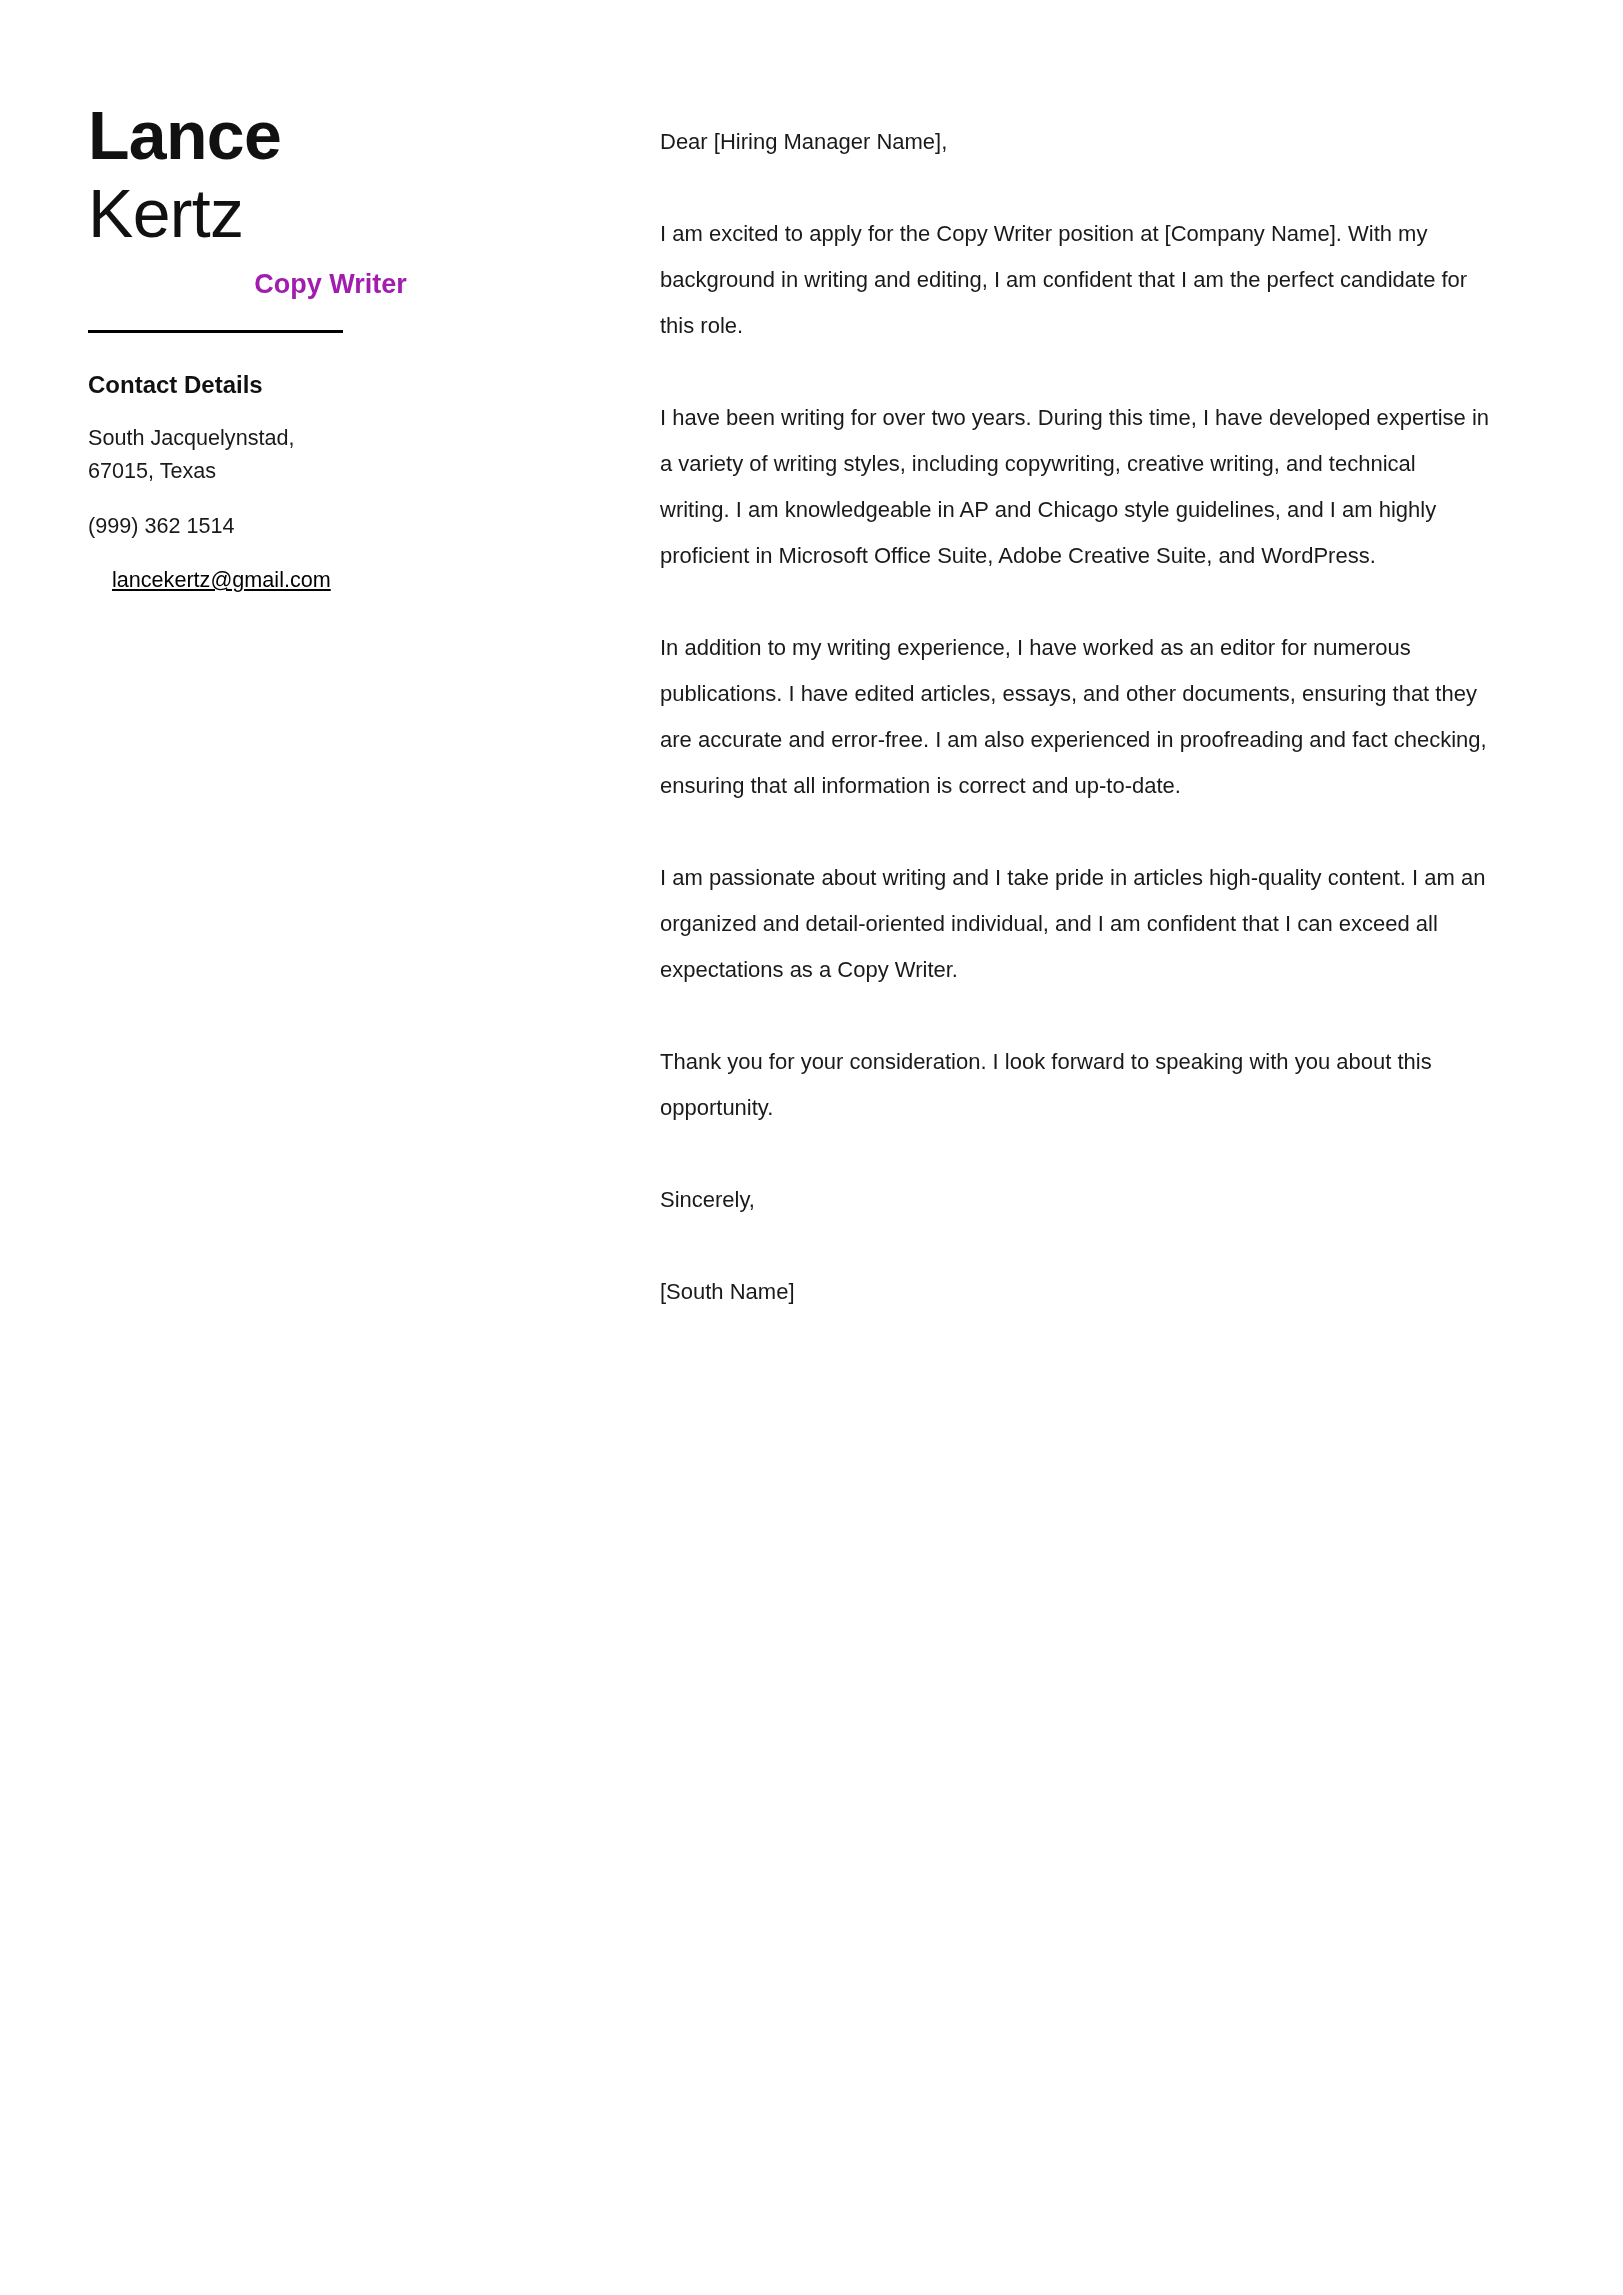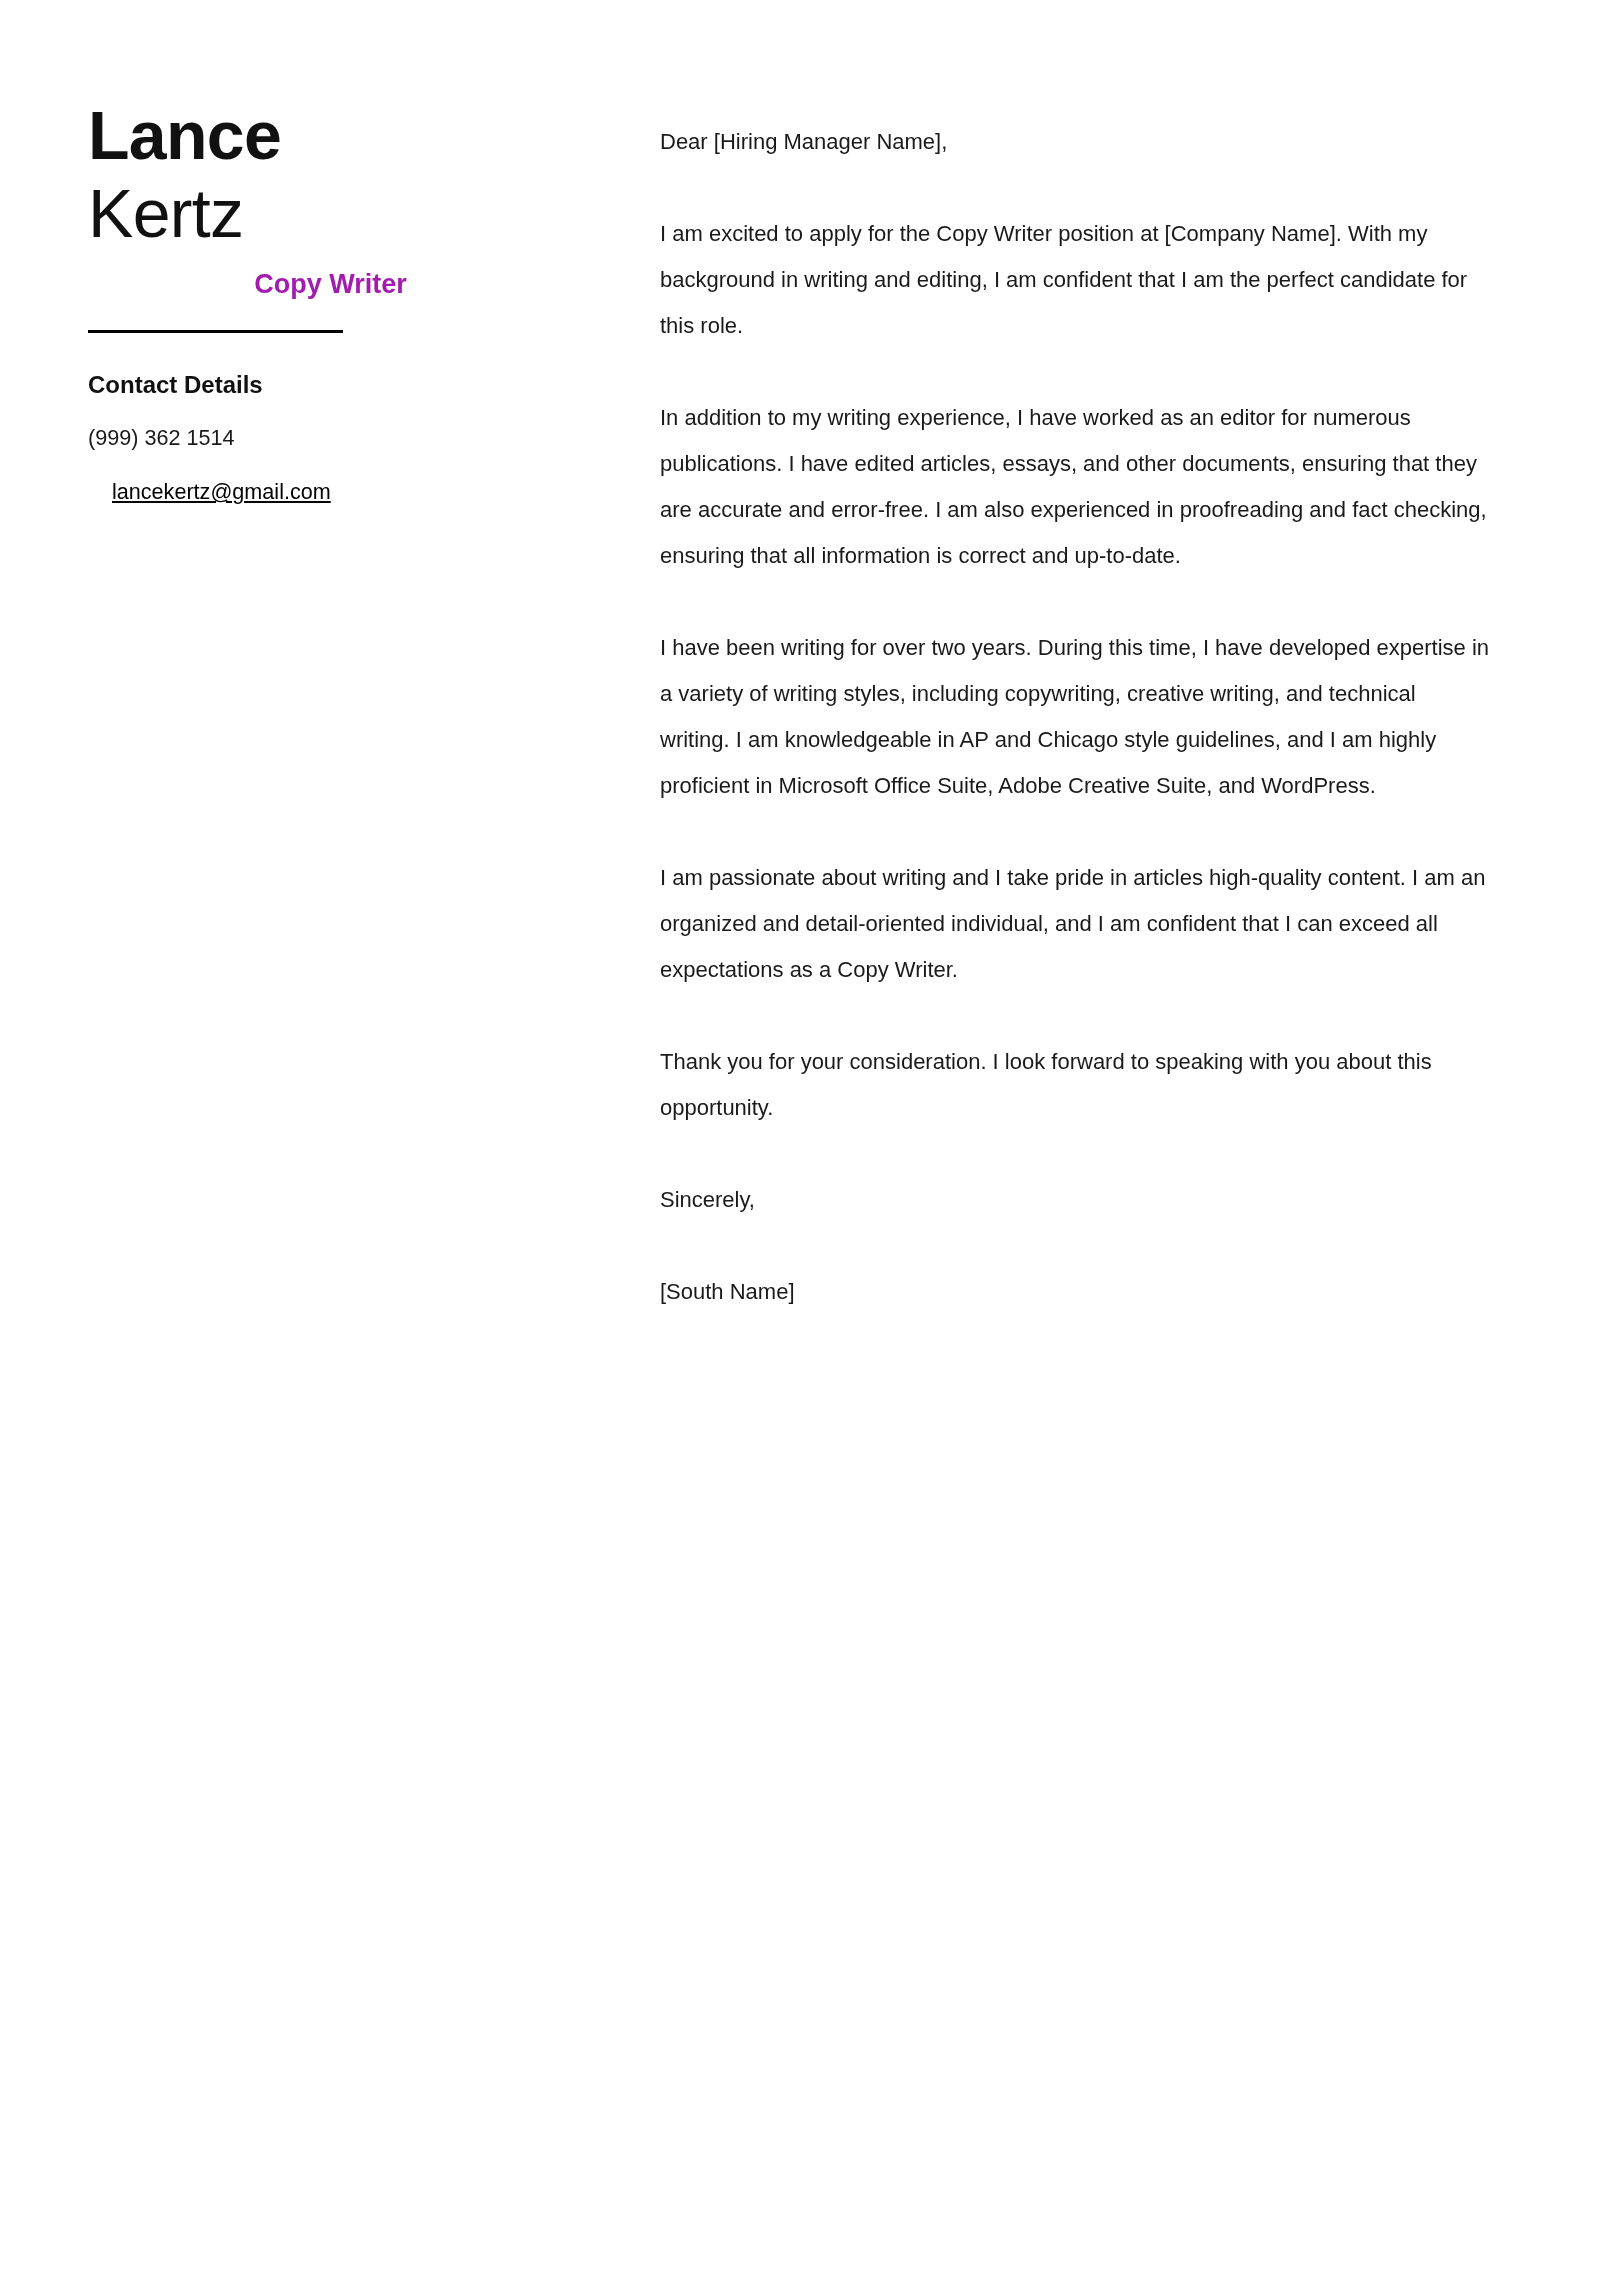--- a/index.html
+++ b/index.html
@@ -132,37 +132,38 @@
       <span class="name-line name-last">Kertz</span>
     </h1>
 
     <div class="job-title">Copy Writer</div>
 
     <div class="divider"></div>
 
     <h2 class="section-heading">Contact Details</h2>
 
     <ul class="contact-list">
+      <li class="contact-item">South Jacquelynstad, 67015, Texas</li>
       <li class="contact-item">(999) 362 1514</li>
       <li class="contact-item">
         <a class="contact-link" href="#">lancekertz@gmail.com</a>
       </li>
     </ul>
 
   </aside>
 
   <main class="letter">
 
     <p class="letter-line letter-para">Dear [Hiring Manager Name],</p>
 
     <p class="letter-line letter-para">I am excited to apply for the Copy Writer position at [Company Name]. With my background in writing and editing, I am confident that I am the perfect candidate for this role.</p>
 
+    <p class="letter-line letter-para">I have been writing for over two years. During this time, I have developed expertise in a variety of writing styles, including copywriting, creative writing, and technical writing. I am knowledgeable in AP and Chicago style guidelines, and I am highly proficient in Microsoft Office Suite, Adobe Creative Suite, and WordPress.</p>
+
     <p class="letter-line letter-para">In addition to my writing experience, I have worked as an editor for numerous publications. I have edited articles, essays, and other documents, ensuring that they are accurate and error-free. I am also experienced in proofreading and fact checking, ensuring that all information is correct and up-to-date.</p>
-
-    <p class="letter-line letter-para">I have been writing for over two years. During this time, I have developed expertise in a variety of writing styles, including copywriting, creative writing, and technical writing. I am knowledgeable in AP and Chicago style guidelines, and I am highly proficient in Microsoft Office Suite, Adobe Creative Suite, and WordPress.</p>
 
     <p class="letter-line letter-para">I am passionate about writing and I take pride in articles high-quality content. I am an organized and detail-oriented individual, and I am confident that I can exceed all expectations as a Copy Writer.</p>
 
     <p class="letter-line letter-para">Thank you for your consideration. I look forward to speaking with you about this opportunity.</p>
 
     <p class="letter-line letter-para">Sincerely,</p>
 
     <p class="letter-line letter-para">[South Name]</p>
 
   </main>

